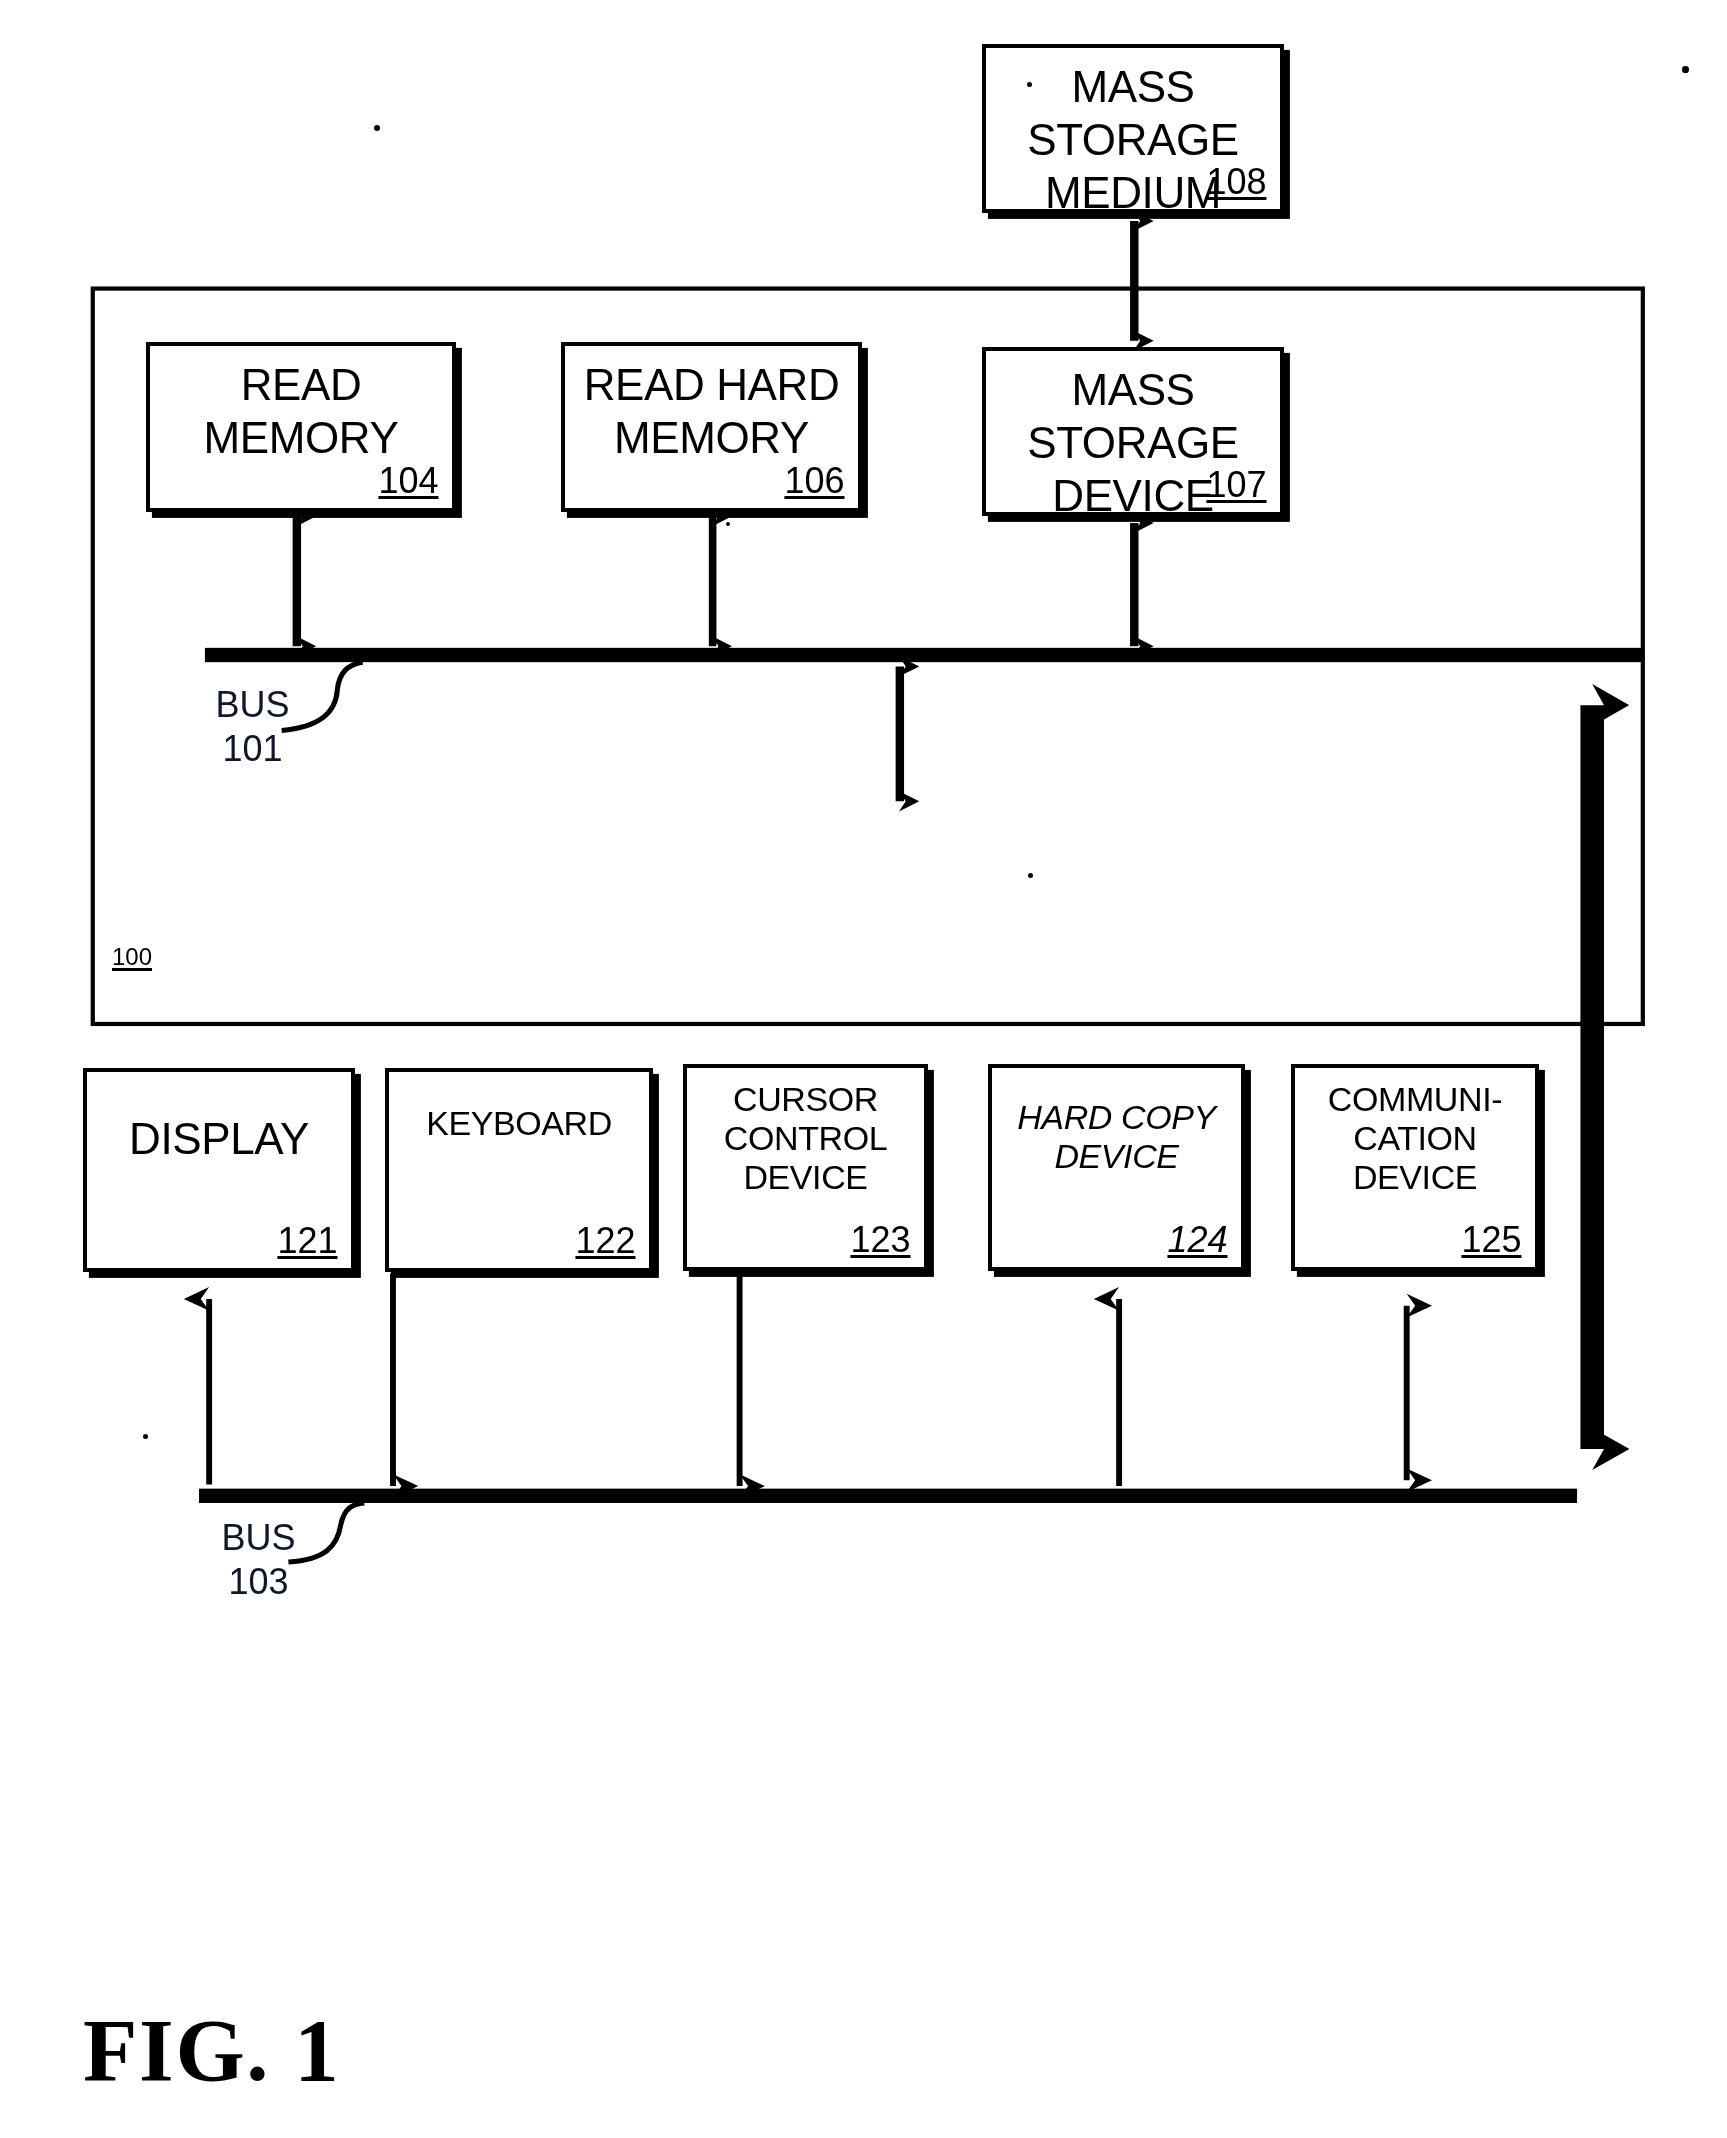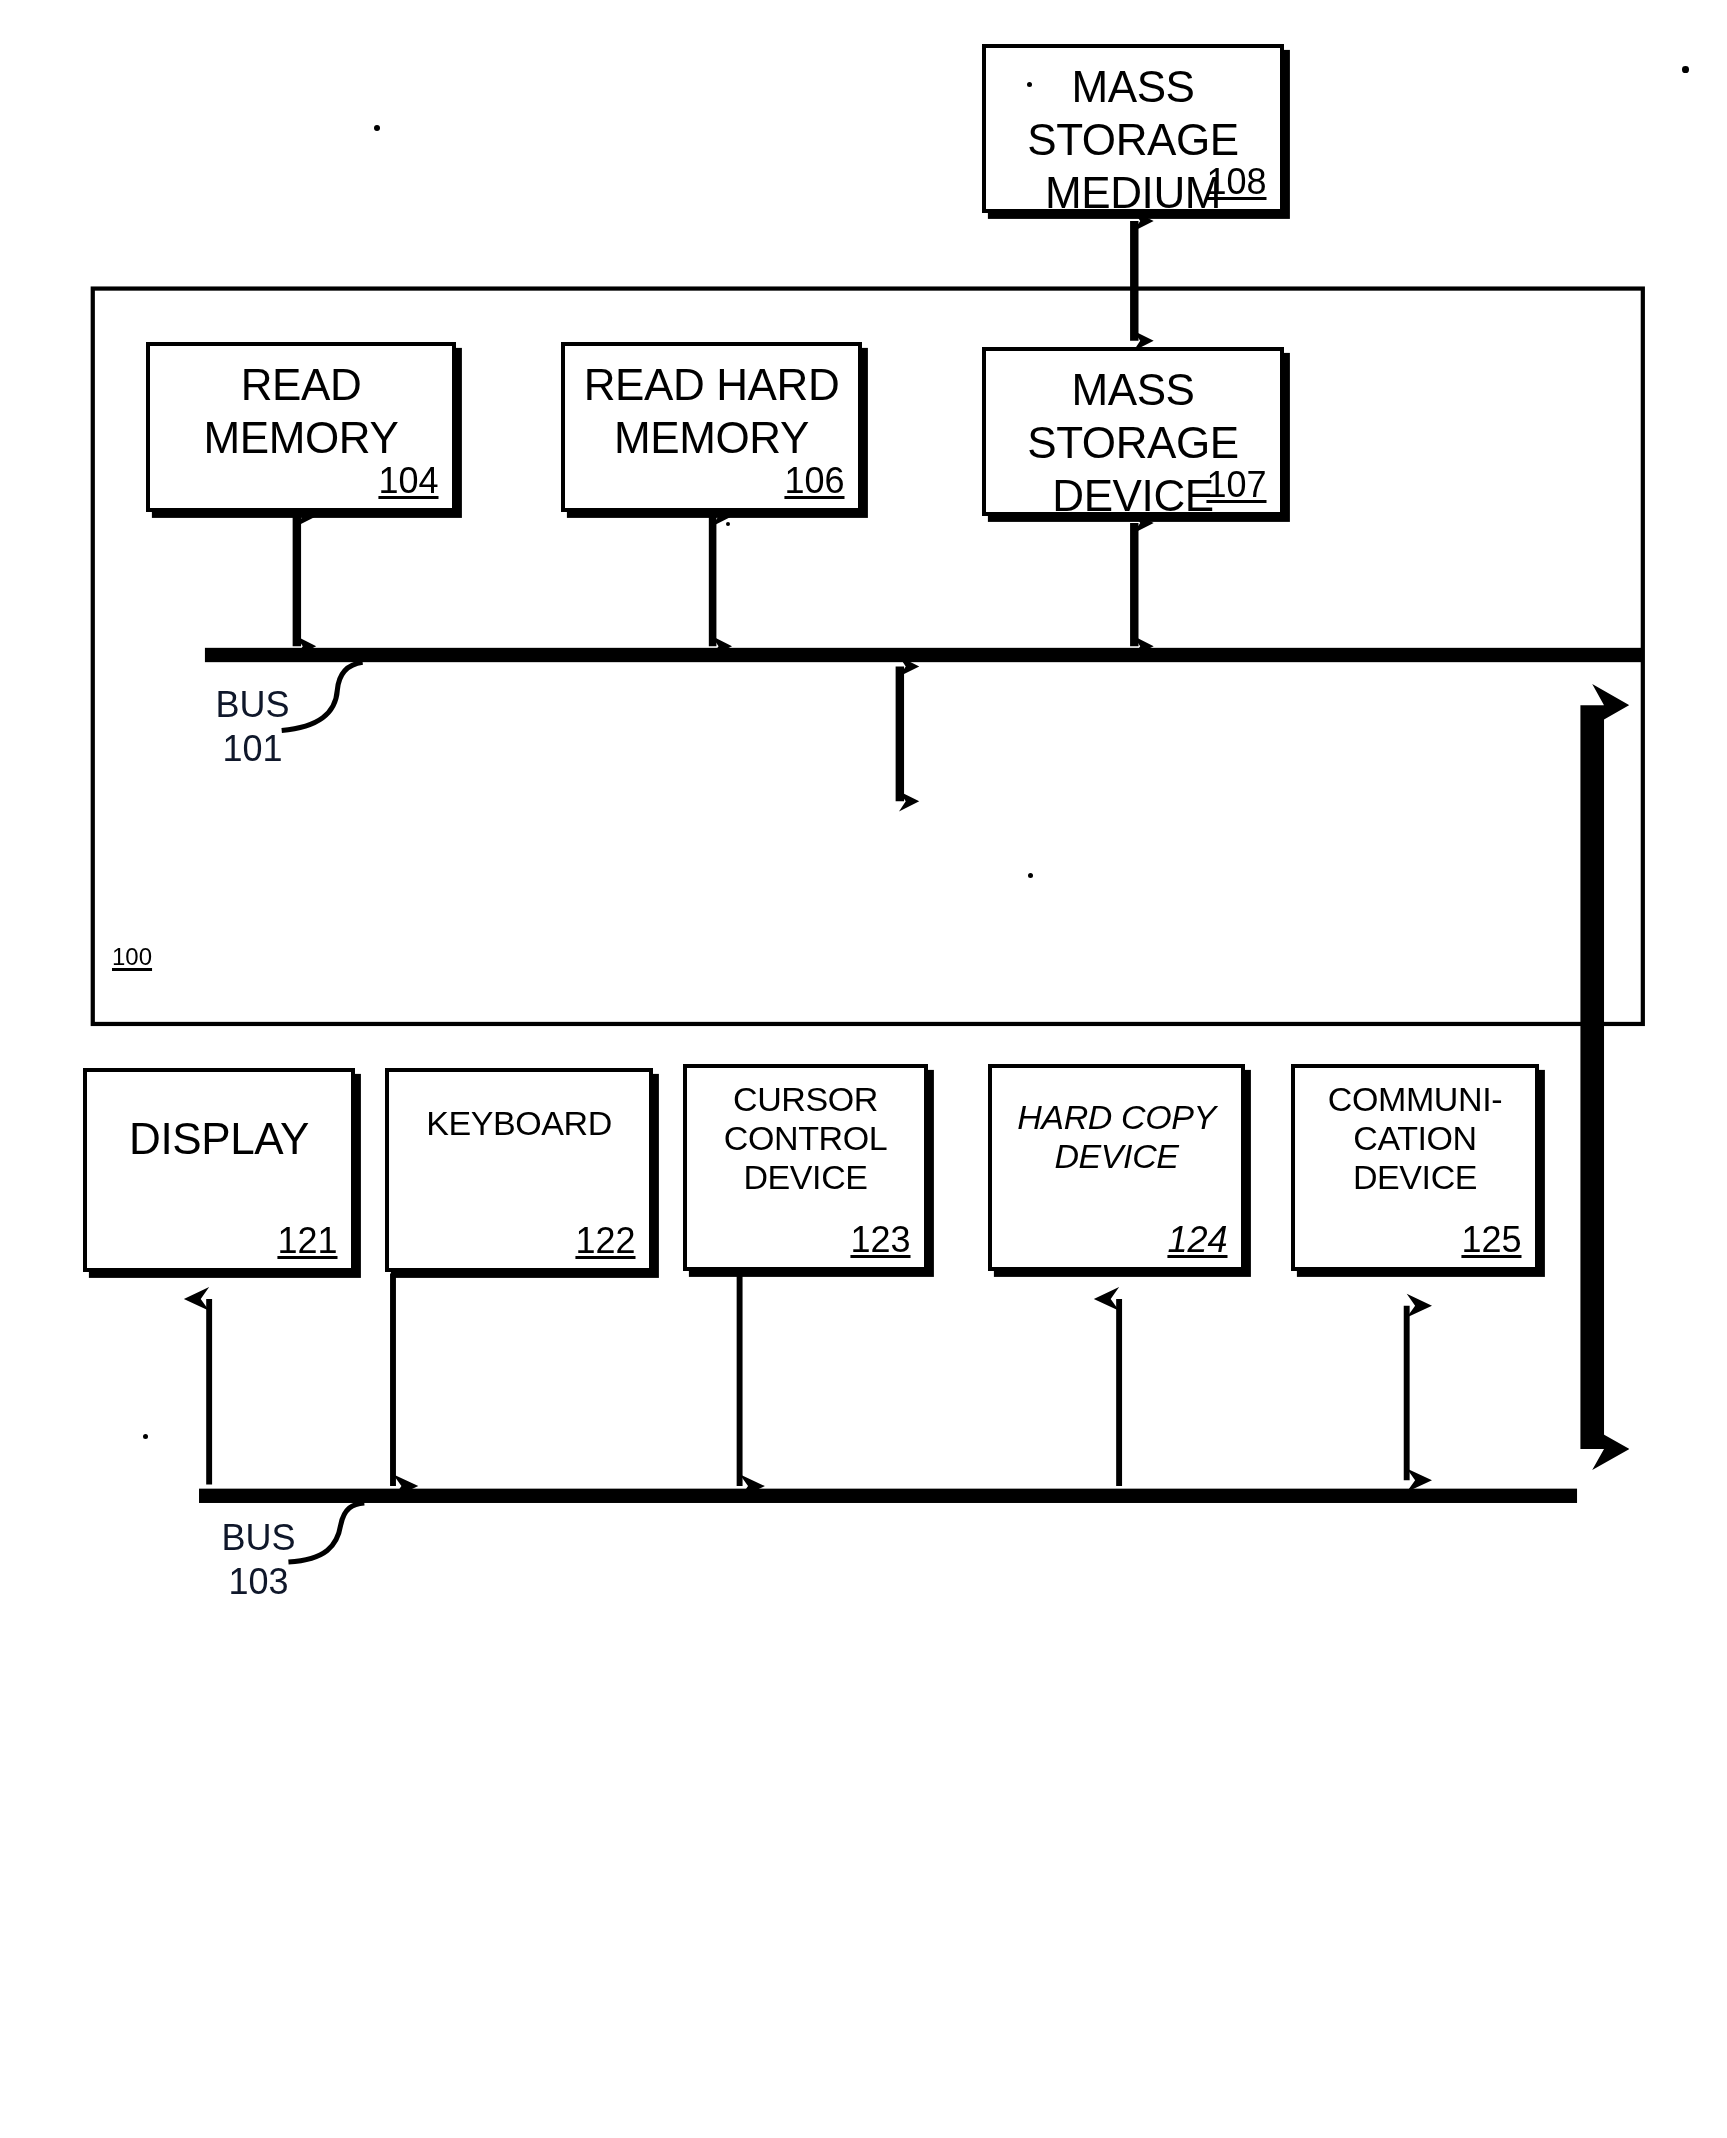--- a/index.html
+++ b/index.html
@@ -198,20 +198,21 @@
   </div>
 
   <div class="outer-ref" style="left:112px; top:943px;">100</div>
 
   <div class="bus-label" style="left:181px; top:683px; width:143px;">BUS
 101</div>
 
   <div class="bus-label" style="left:187px; top:1516px; width:143px;">BUS
 103</div>
 
+  <div class="fig-caption" style="left:83px; top:1999px;">FIG. 1</div>
 
   <div class="speck" style="left:1027px; top:82px; width:5px; height:5px;"></div>
   <div class="speck" style="left:374px; top:125px; width:5.9px; height:5.9px;"></div>
   <div class="speck" style="left:1682px; top:66px; width:6.7px; height:6.7px;"></div>
   <div class="speck" style="left:1028px; top:873px; width:5px; height:5px;"></div>
   <div class="speck" style="left:143px; top:1434px; width:5px; height:5px;"></div>
   <div class="speck" style="left:726px; top:522px; width:4.2px; height:4.2px;"></div>
 
 </div>
 

